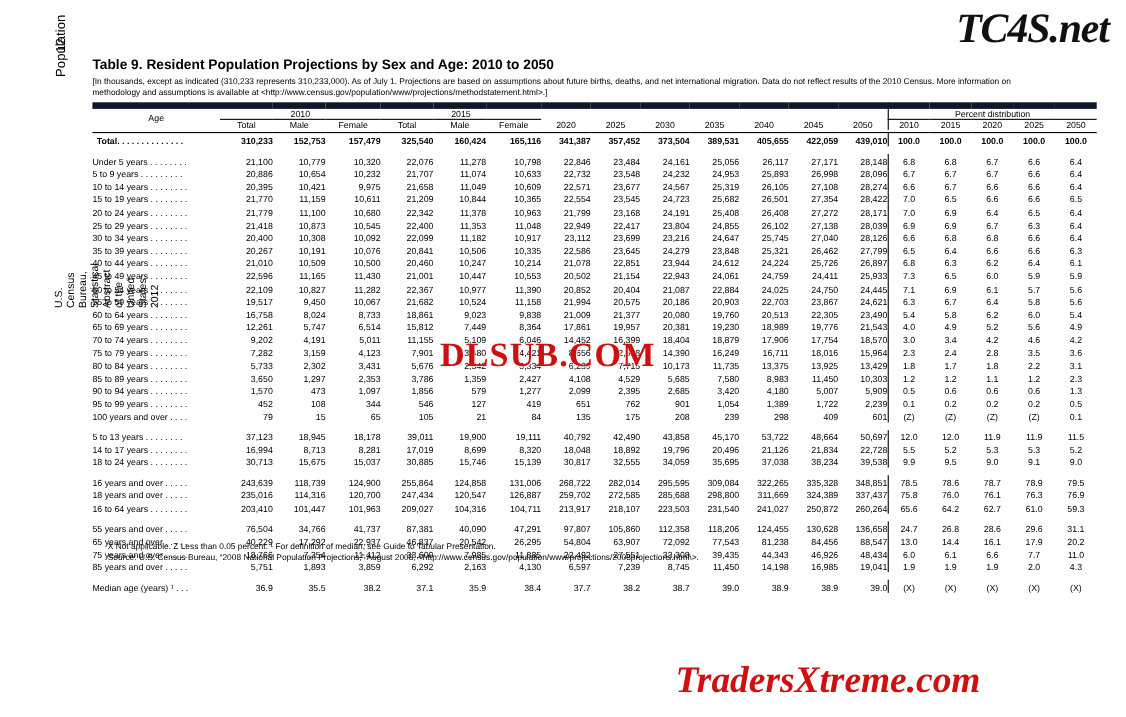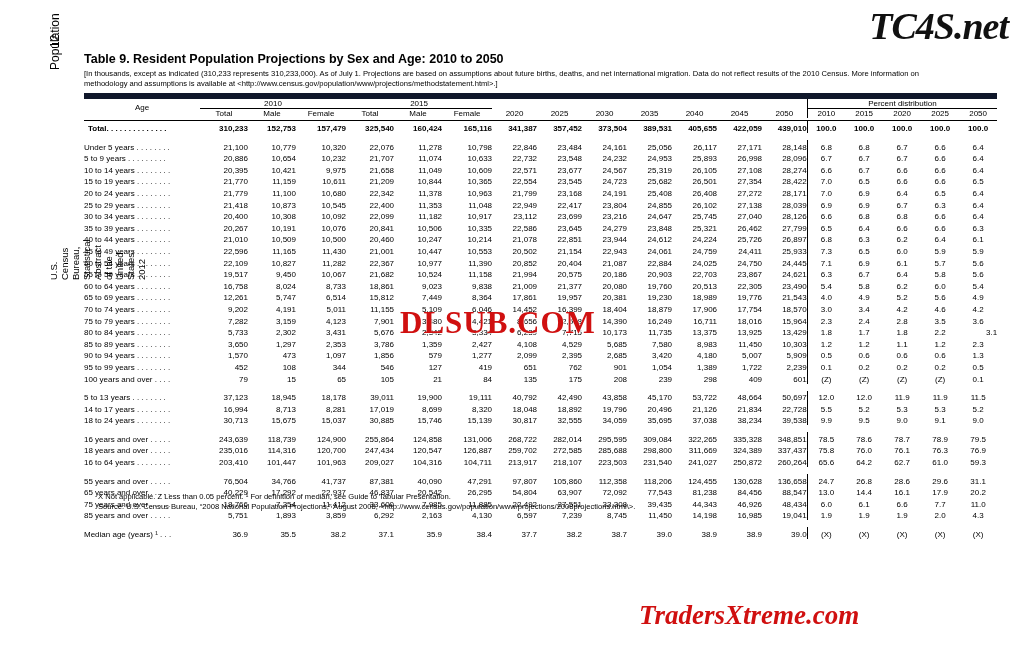--- a/index.html
+++ b/index.html
@@ -17,23 +17,23 @@
   }
   .wm-dlsub{
     position:absolute;left:400px;top:305px;
     font-family:"Liberation Serif", serif;
     font-size:31px;font-weight:bold;
     color:#d01010;letter-spacing:1px;
     text-shadow:1px 1px 0 #ffffffaa;
     z-index:5;
   }
   .wm-traders{
-    position:absolute;left:639px;top:600px;
+    position:absolute;left:614px;top:600px;
     font-family:"Liberation Serif", serif;
-    font-size:27px;font-weight:bold;font-style:italic;
+    font-size:34px;font-weight:bold;font-style:italic;
     color:#d01010;
     text-shadow:1px 1px 0 #fff;
   }
   
   .spine{
     position:absolute;left:0px;top:0px;width:40px;height:652px;
   }
   .spine-num{
     position:absolute;left:48px;top:48px;
     transform:rotate(-90deg);transform-origin:left top;
@@ -531,21 +531,21 @@
           <td class="num">7,715</td>
           <td class="num">10,173</td>
           <td class="num">11,735</td>
           <td class="num">13,375</td>
           <td class="num">13,925</td>
           <td class="num">13,429</td>
           <td class="num pctsep" style="text-align: center; padding-right: 0px;">1.8</td>
           <td class="num" style="text-align: center; padding-right: 0px;">1.7</td>
           <td class="num" style="text-align: center; padding-right: 0px;">1.8</td>
           <td class="num" style="text-align: center; padding-right: 0px;">2.2</td>
-          <td class="num" style="text-align: right; padding-right: 0px;">3.1</td>
+          <td class="num" style="text-align: center; padding-right: 0px;">3.1</td>
         </tr>
         <tr class="r">
           <td class="lbl">85 to 89 years . . . . . . . .</td>
           <td class="num">3,650</td>
           <td class="num">1,297</td>
           <td class="num">2,353</td>
           <td class="num">3,786</td>
           <td class="num">1,359</td>
           <td class="num">2,427</td>
           <td class="num">4,108</td>

